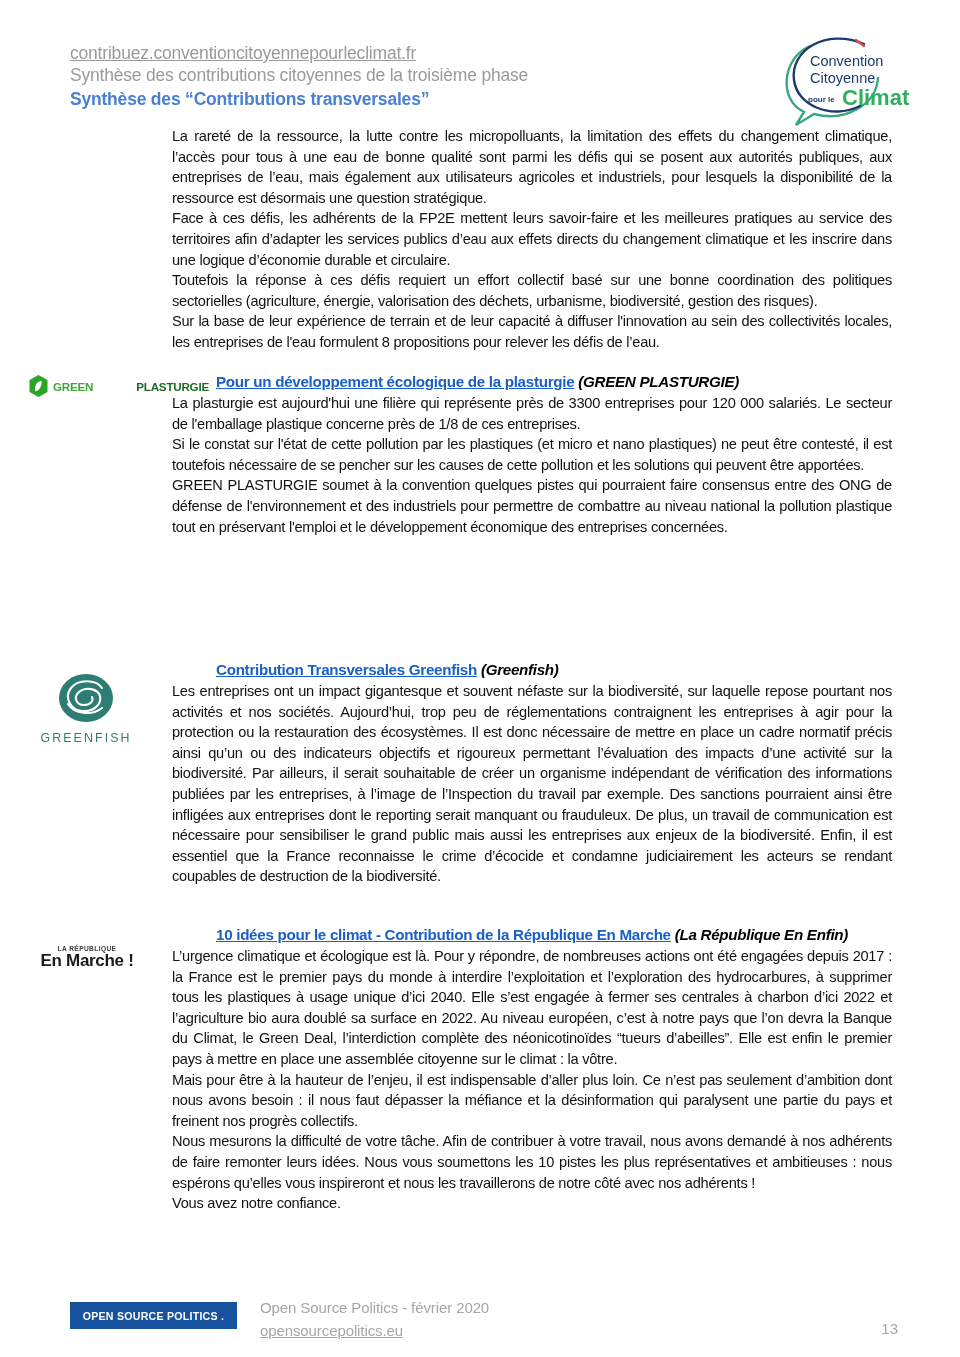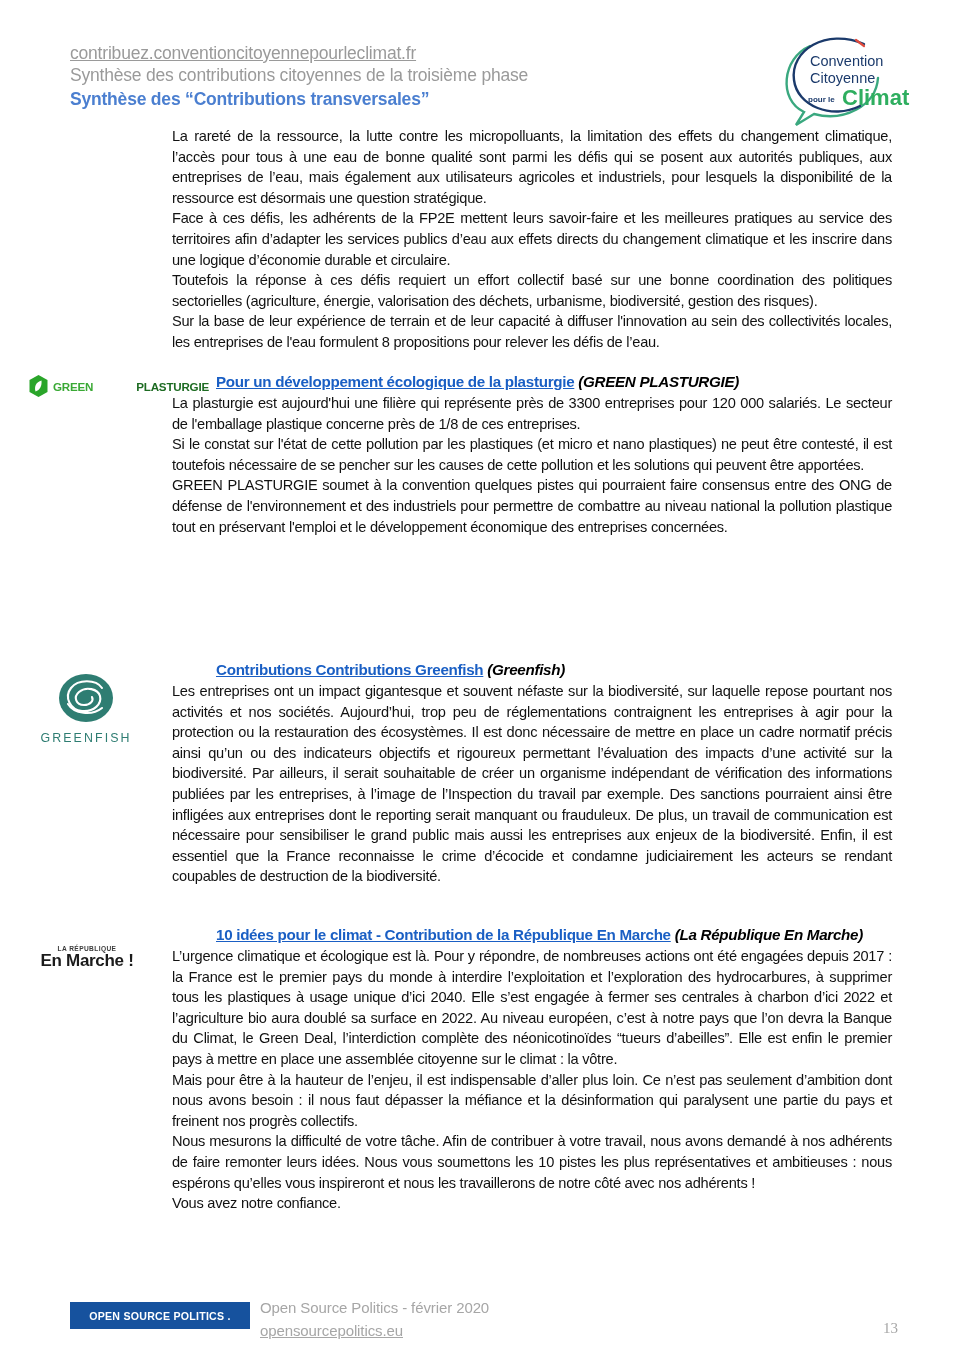--- a/index.html
+++ b/index.html
@@ -184,21 +184,21 @@
     position: absolute;
     left: 0;
     top: 1292px;
     width: 960px;
     height: 65px;
   }
   .osp-badge {
     position: absolute;
     left: 70px;
     top: 10px;
-    width: 180px;
+    width: 167px;
     height: 27px;
     background: #16529e;
     color: #ffffff;
     font-size: 10.6px;
     font-weight: bold;
     letter-spacing: 0.25px;
     display: flex;
     align-items: center;
     justify-content: center;
   }
@@ -215,21 +215,20 @@
     text-decoration: underline;
     display: block;
     color: #a6a6a6;
   }
   .page-num {
     position: absolute;
     right: 62px;
     top: 28px;
     color: #a6a6a6;
     font-size: 15px;
-    font-family: Liberation Serif, serif;
   }
 </style>
 </head>
 <body>
 
 <div class="header">
   <div class="header-text">
     <a class="hdr-url" href="#">contribuez.conventioncitoyennepourleclimat.fr</a>
     <span class="hdr-sub">Synthèse des contributions citoyennes de la troisième phase</span>
     <span class="hdr-title">Synthèse des “Contributions transversales”</span>
@@ -293,38 +292,38 @@
           <ellipse cx="28" cy="26" rx="27" ry="24" fill="#2e7d72"></ellipse>
           <path d="M44 16 C 38 7, 20 7, 13 16 C 6 25, 12 38, 24 39 C 36 40, 44 32, 42 24 C 40 17, 28 14, 21 20 C 15 25, 18 33, 26 33 C 32 33, 36 29, 34 25" fill="none" stroke="#ffffff" stroke-width="2.1" stroke-linecap="round"></path>
           <path d="M10 32 C 16 42, 34 44, 44 36" fill="none" stroke="#ffffff" stroke-width="2.1" stroke-linecap="round"></path>
         </svg>
       </div>
       <div class="gf-word">GREENFISH</div>
     </div>
   </div>
   <div class="sec-content">
     <h2 class="sec-heading">
-      <a class="link" href="#">Contributions Contributions Greenfish</a>
+      <a class="link" href="#">Contribution Transversales Greenfish</a>
       <span class="paren">(Greenfish)</span>
     </h2>
     <p class="para">Les entreprises ont un impact gigantesque et souvent néfaste sur la biodiversité, sur laquelle repose pourtant nos activités et nos sociétés. Aujourd’hui, trop peu de réglementations contraignent les entreprises à agir pour la protection ou la restauration des écosystèmes. Il est donc nécessaire de mettre en place un cadre normatif précis ainsi qu’un ou des indicateurs objectifs et rigoureux permettant l’évaluation des impacts d’une activité sur la biodiversité. Par ailleurs, il serait souhaitable de créer un organisme indépendant de vérification des informations publiées par les entreprises, à l’image de l’Inspection du travail par exemple. Des sanctions pourraient ainsi être infligées aux entreprises dont le reporting serait manquant ou frauduleux. De plus, un travail de communication est nécessaire pour sensibiliser le grand public mais aussi les entreprises aux enjeux de la biodiversité. Enfin, il est essentiel que la France reconnaisse le crime d’écocide et condamne judiciairement les acteurs se rendant coupables de destruction de la biodiversité.</p>
   </div>
 </div>
 
 <div class="section" style="top:925px;">
   <div class="sec-logo">
     <div class="lrem-logo">
       <div class="lrem-top">LA RÉPUBLIQUE</div>
       <div class="lrem-main">En Marche !</div>
     </div>
   </div>
   <div class="sec-content">
     <h2 class="sec-heading">
       <a class="link" href="#">10 idées pour le climat - Contribution de la République En Marche</a>
-      <span class="paren">(La République En Marche)</span>
+      <span class="paren">(La République En Enfin)</span>
     </h2>
     <p class="para">L’urgence climatique et écologique est là. Pour y répondre, de nombreuses actions ont été engagées depuis 2017 : la France est le premier pays du monde à interdire l’exploitation et l’exploration des hydrocarbures, à supprimer tous les plastiques à usage unique d’ici 2040. Elle s’est engagée à fermer ses centrales à charbon d’ici 2022 et l’agriculture bio aura doublé sa surface en 2022. Au niveau européen, c’est à notre pays que l’on devra la Banque du Climat, le Green Deal, l’interdiction complète des néonicotinoïdes “tueurs d’abeilles”. Elle est enfin le premier pays à mettre en place une assemblée citoyenne sur le climat : la vôtre.</p>
     <p class="para">Mais pour être à la hauteur de l’enjeu, il est indispensable d’aller plus loin. Ce n’est pas seulement d’ambition dont nous avons besoin : il nous faut dépasser la méfiance et la désinformation qui paralysent une partie du pays et freinent nos progrès collectifs.</p>
     <p class="para">Nous mesurons la difficulté de votre tâche. Afin de contribuer à votre travail, nous avons demandé à nos adhérents de faire remonter leurs idées. Nous vous soumettons les 10 pistes les plus représentatives et ambitieuses : nous espérons qu’elles vous inspireront et nous les travaillerons de notre côté avec nos adhérents !</p>
     <p class="para">Vous avez notre confiance.</p>
   </div>
 </div>
 
 <div class="footer">
   <div class="osp-badge">OPEN SOURCE POLITICS .</div>

